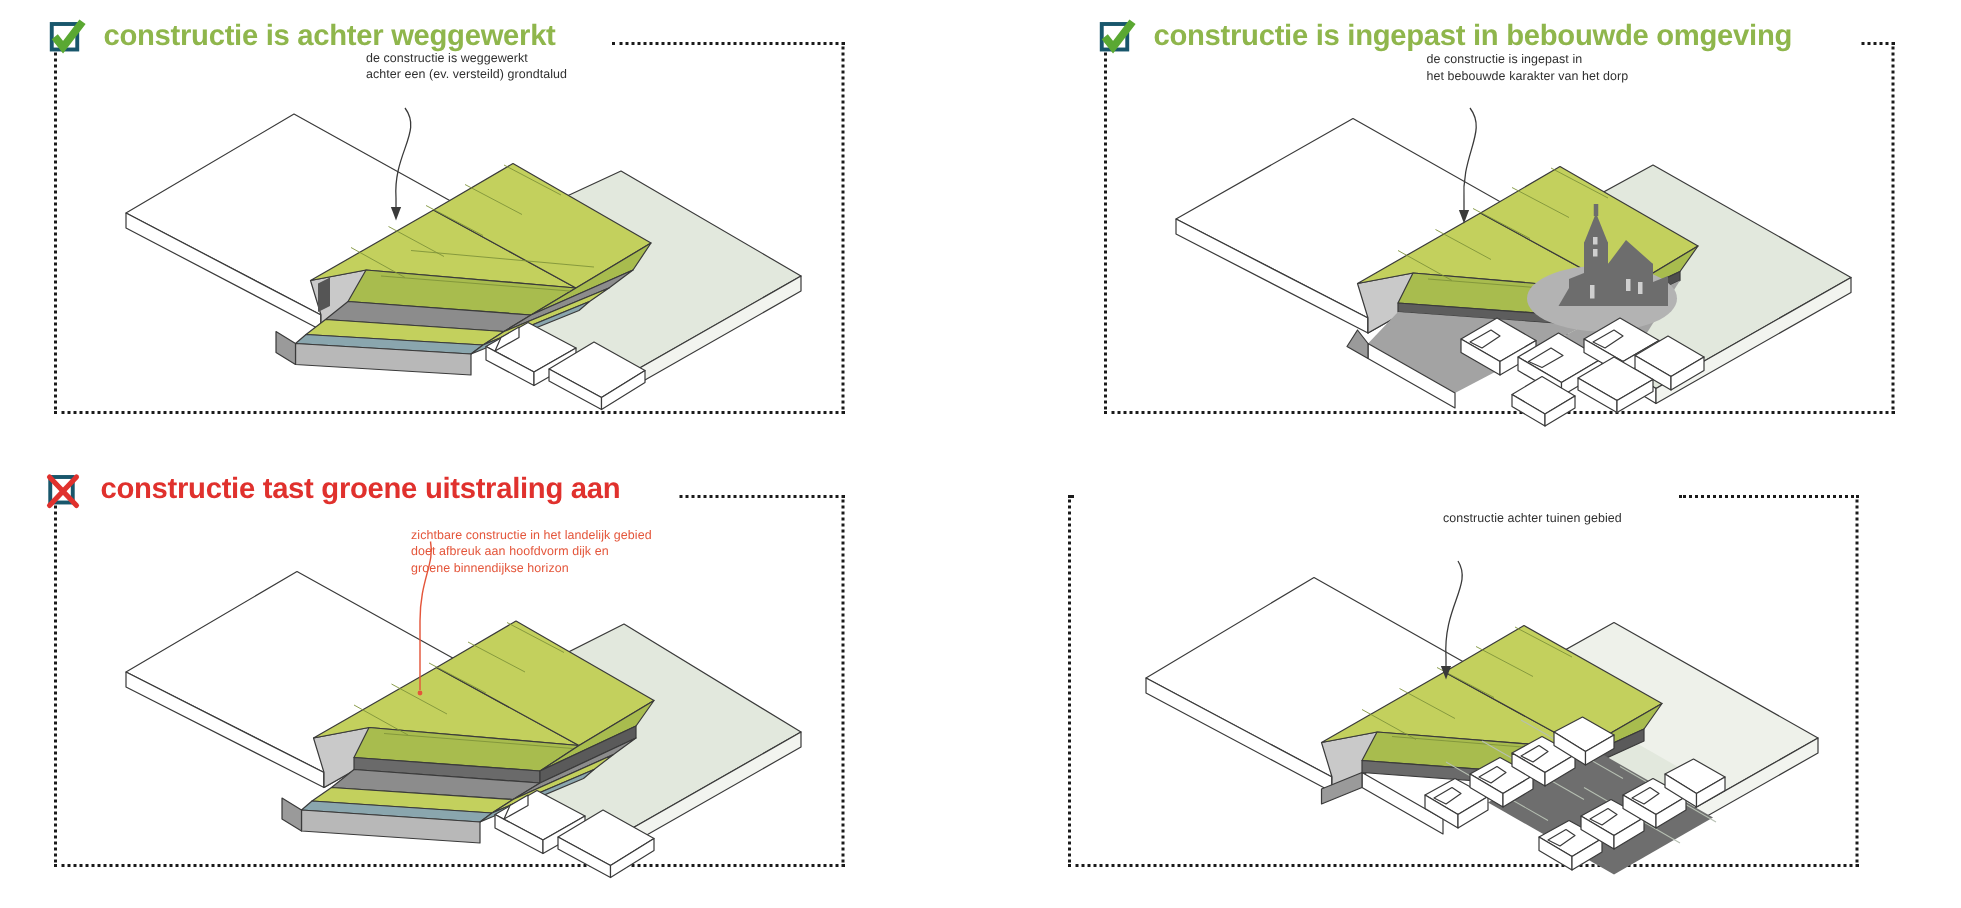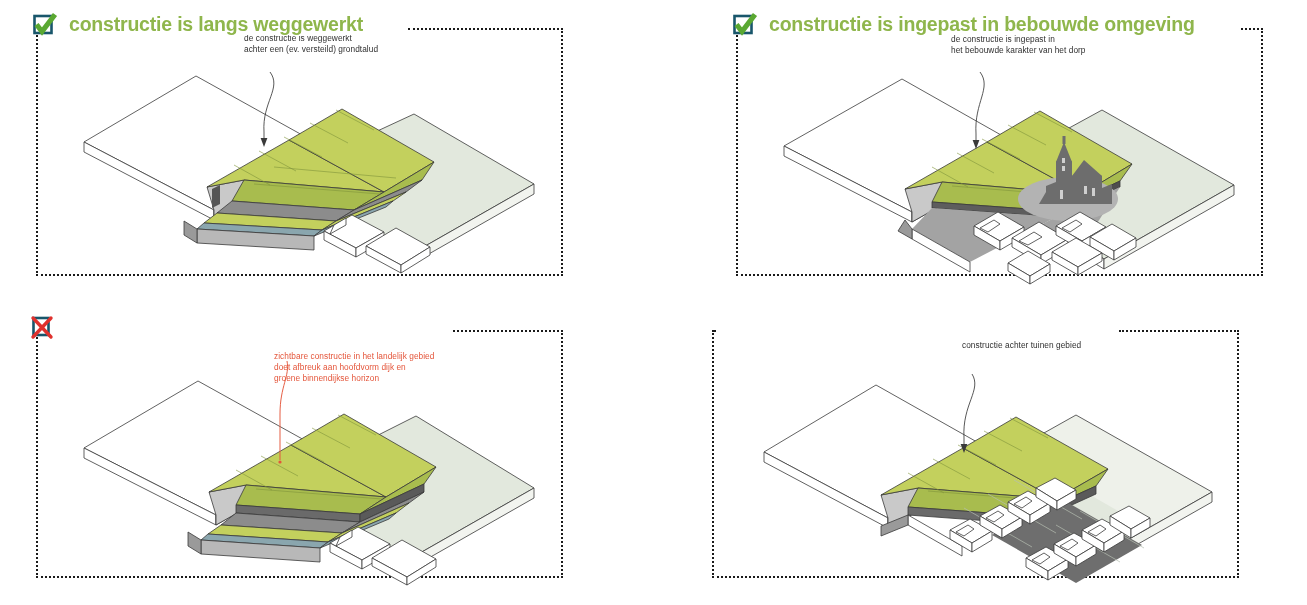--- a/index.html
+++ b/index.html
@@ -110,21 +110,21 @@
     <div class="frame-top-right" style="width:155px;"></div>
     <div class="panel-frame"></div>
 
     <div class="panel-header" style="left:-4px; top:-6px;">
       <span class="status-icon">
         <svg viewBox="0 0 26 26">
           <rect x="2.5" y="4" width="17" height="17" fill="#ffffff" stroke="#18566b" stroke-width="2.6"></rect>
           <path d="M4.5 12.5 L10 19.5 L23 2.5" fill="none" stroke="#5aa832" stroke-width="5.2" stroke-linecap="butt" stroke-linejoin="miter"></path>
         </svg>
       </span>
-      <span class="panel-title title-good">constructie is langs weggewerkt</span>
+      <span class="panel-title title-good">constructie is achter weggewerkt</span>
     </div>
 
     <div class="scene" style="left:48px; top:40px;">
       <svg width="450" height="215" viewBox="0 0 450 215">
         <g stroke="#3a3a3a" stroke-width="0.8" stroke-linejoin="round">
 
           <polygon points="205,118 330,60 450,130 322,203" fill="#e2e8dd"></polygon>
           <polygon points="205,118 322,203 322,213 205,128" fill="#ffffff"></polygon>
           <polygon points="322,203 450,130 450,140 322,213" fill="#f2f4ef"></polygon>
 
@@ -303,20 +303,21 @@
     <div class="panel-frame"></div>
 
     <div class="panel-header" style="left:-6px; top:-6px;">
       <span class="status-icon">
         <svg viewBox="0 0 26 26">
           <rect x="3.5" y="4" width="15" height="17" fill="#ffffff" stroke="#18566b" stroke-width="2.6"></rect>
           <path d="M3 4 L21 23" fill="none" stroke="#e0312d" stroke-width="3.4" stroke-linecap="round"></path>
           <path d="M21 4 L3 23" fill="none" stroke="#e0312d" stroke-width="3.4" stroke-linecap="round"></path>
         </svg>
       </span>
+      <span class="panel-title title-bad">constructie tast groene uitstraling aan</span>
     </div>
 
     <div class="scene" style="left:48px; top:40px;">
       <svg width="450" height="215" viewBox="0 0 450 215">
         <g stroke="#3a3a3a" stroke-width="0.8" stroke-linejoin="round">
 
           <polygon points="205,124 332,60 450,132 322,205" fill="#e2e8dd"></polygon>
           <polygon points="205,124 322,205 322,215 205,134" fill="#ffffff"></polygon>
           <polygon points="322,205 450,132 450,142 322,215" fill="#f2f4ef"></polygon>
 

